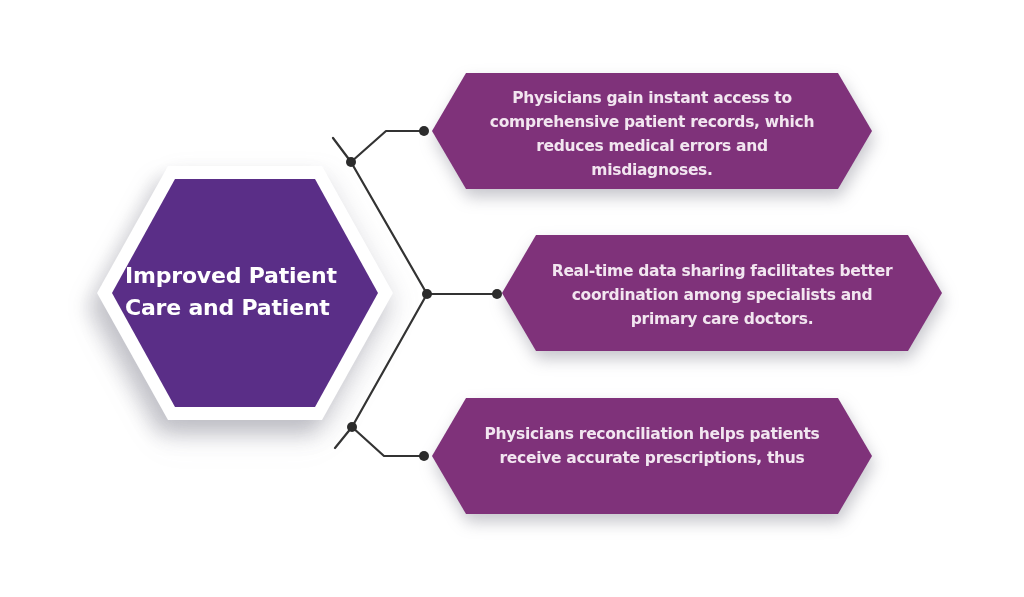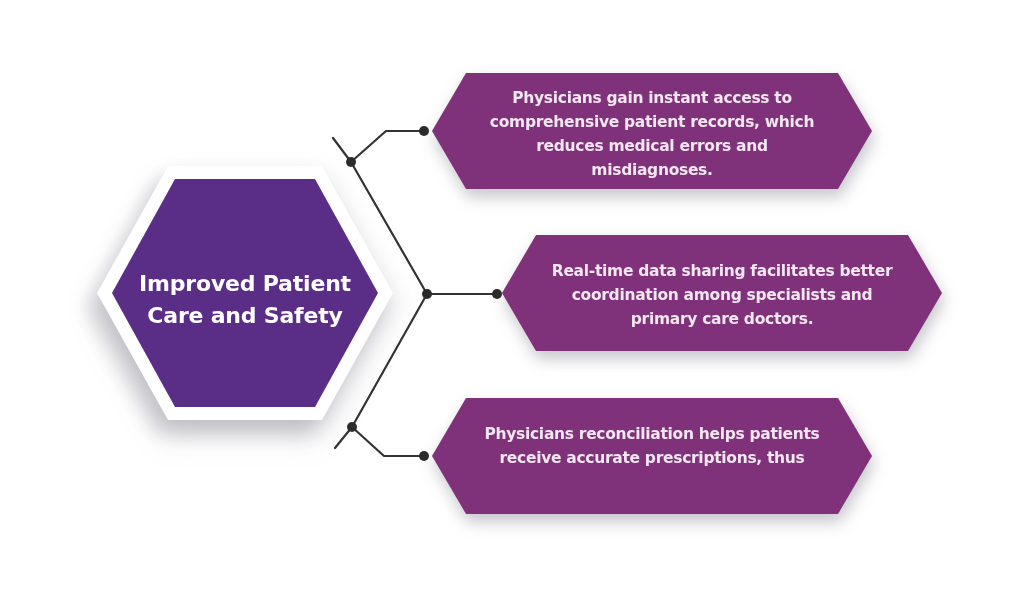--- a/index.html
+++ b/index.html
@@ -32,23 +32,22 @@
   }
   .connector-line {
     fill: none;
     stroke-width: 2.2;
     stroke-linecap: round;
     stroke-linejoin: round;
   }
   .hub-label {
     position: absolute;
     left: 125px;
-    top: 268px;
+    top: 260px;
     width: 240px;
-    text-align: center;
     color: #ffffff;
     font-size: 22px;
     font-weight: 700;
     line-height: 32px;
     letter-spacing: -0.2px;
   }
   .branch-label {
     position: absolute;
     width: 440px;
     text-align: center;
@@ -87,21 +86,21 @@
 
     <polygon points="112,293 175,179 315,179 378,293 315,407 175,407" fill="#5a2e87"></polygon>
 
     <polygon class="branch-poly" points="432,131 466,73 838,73 872,131 838,189 466,189" fill="#7f327a"></polygon>
     <polygon class="branch-poly" points="502,293 536,235 908,235 942,293 908,351 536,351" fill="#7f327a"></polygon>
     <polygon class="branch-poly" points="432,456 466,398 838,398 872,456 838,514 466,514" fill="#7f327a"></polygon>
   </svg>
 
   <div class="hub-label">
     <div>Improved Patient</div>
-    <div>Care and Safety</div>
+    <div>Care and Patient</div>
   </div>
 
   <div class="branch-label branch-label-top">
     <div>Physicians gain instant access to</div>
     <div>comprehensive patient records, which</div>
     <div>reduces medical errors and</div>
     <div>misdiagnoses.</div>
   </div>
 
   <div class="branch-label branch-label-middle">

